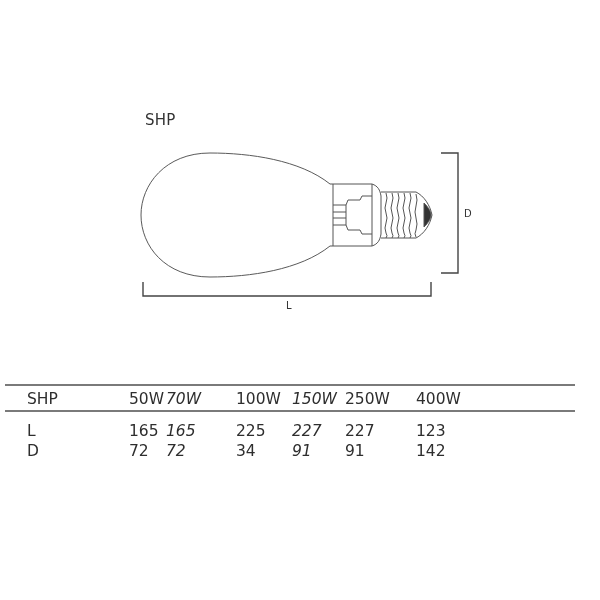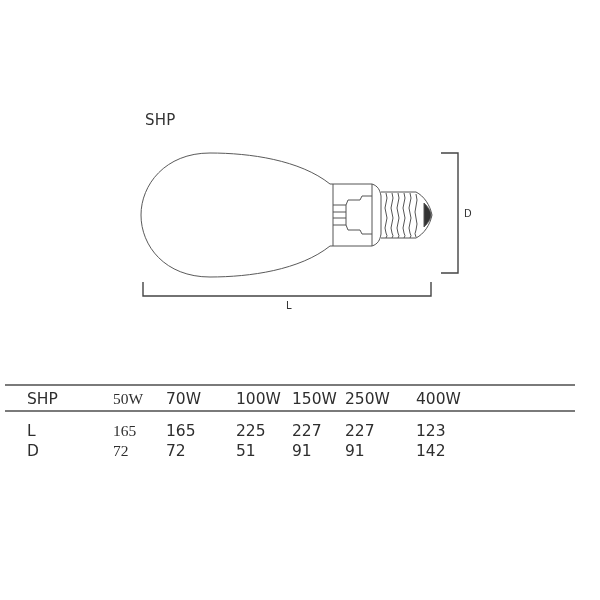--- a/index.html
+++ b/index.html
@@ -53,24 +53,24 @@
       color: #2e2e2e;
       height: 20px;
       line-height: 20px;
     }
     .hdr-row { height: 24px; line-height: 26px; }
     .c {
       position: absolute;
       white-space: nowrap;
     }
     .c0 { left: 22px; }
-    .c1 { left: 108px; font-family: Liberation Serif, serif; }
-    .c2 { left: 161px; }
+    .c1 { left: 124px; }
+    .c2 { left: 161px; font-style: italic; }
     .c3 { left: 231px; }
-    .c4 { left: 287px; }
+    .c4 { left: 287px; font-style: italic; }
     .c5 { left: 340px; }
     .c6 { left: 411px; }
   </style>
 </head>
 <body>
 
 <div class="title">SHP</div>
 
 <svg class="drawing" width="600" height="600" viewBox="0 0 600 600">
 
@@ -134,18 +134,18 @@
     <span class="c c2">165</span>
     <span class="c c3">225</span>
     <span class="c c4">227</span>
     <span class="c c5">227</span>
     <span class="c c6">123</span>
   </div>
   <div class="row">
     <span class="c c0">D</span>
     <span class="c c1">72</span>
     <span class="c c2">72</span>
-    <span class="c c3">51</span>
+    <span class="c c3">34</span>
     <span class="c c4">91</span>
     <span class="c c5">91</span>
     <span class="c c6">142</span>
   </div>
 </div>
 
 </body></html>

